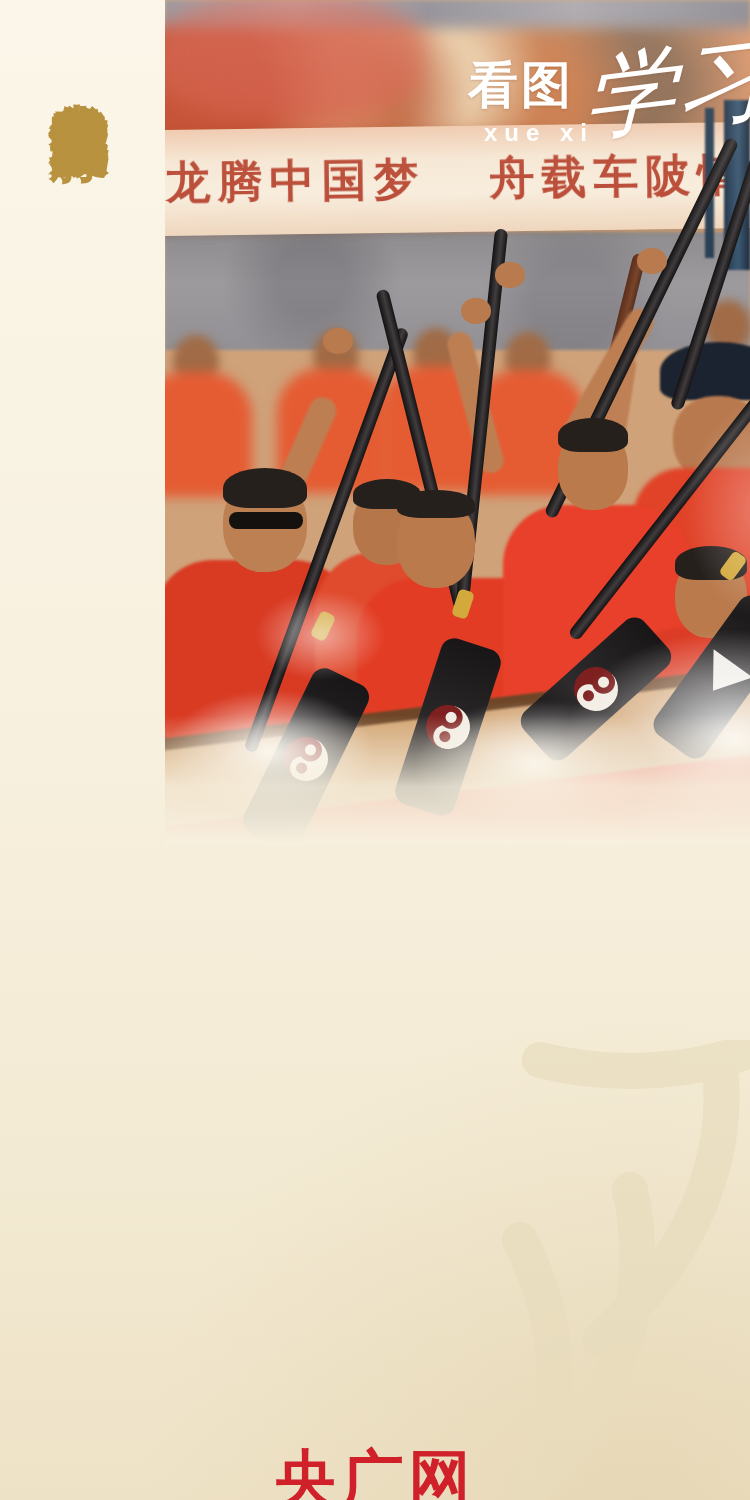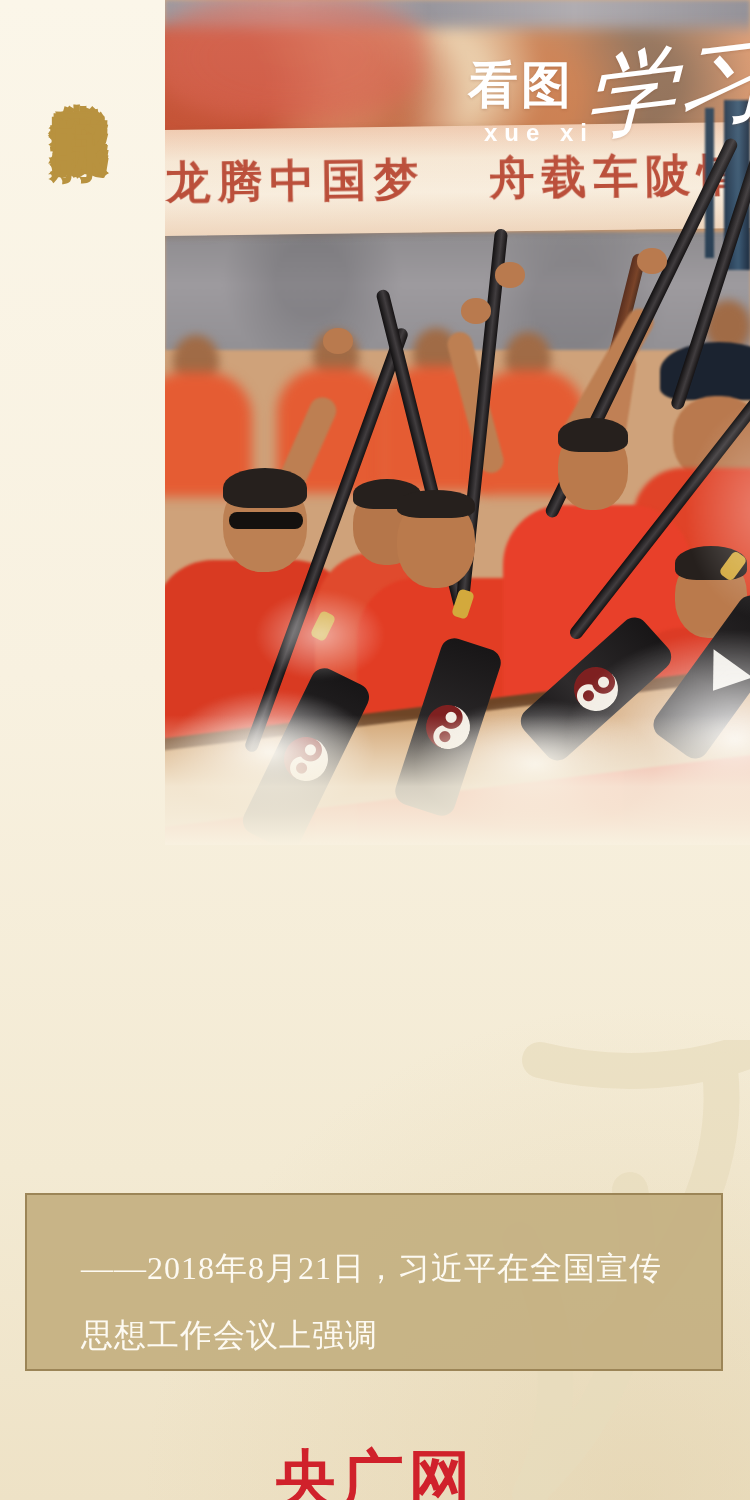--- a/index.html
+++ b/index.html
@@ -211,19 +211,16 @@
     <div class="ph-fade"></div>
   </div>
 
   <div class="brand">
     <div class="kantu">看图</div>
     <div class="pinyin">xue xi</div>
     <div class="xuexi">学习</div>
   </div>
 
 
-  <div class="attr-box">
-    <p>——2018年8月21日，习近平在全国宣传思想工作会议上强调</p>
-  </div>
 
   <div class="footer-logo">央广网</div>
 
 </div>
 
 </body></html>

